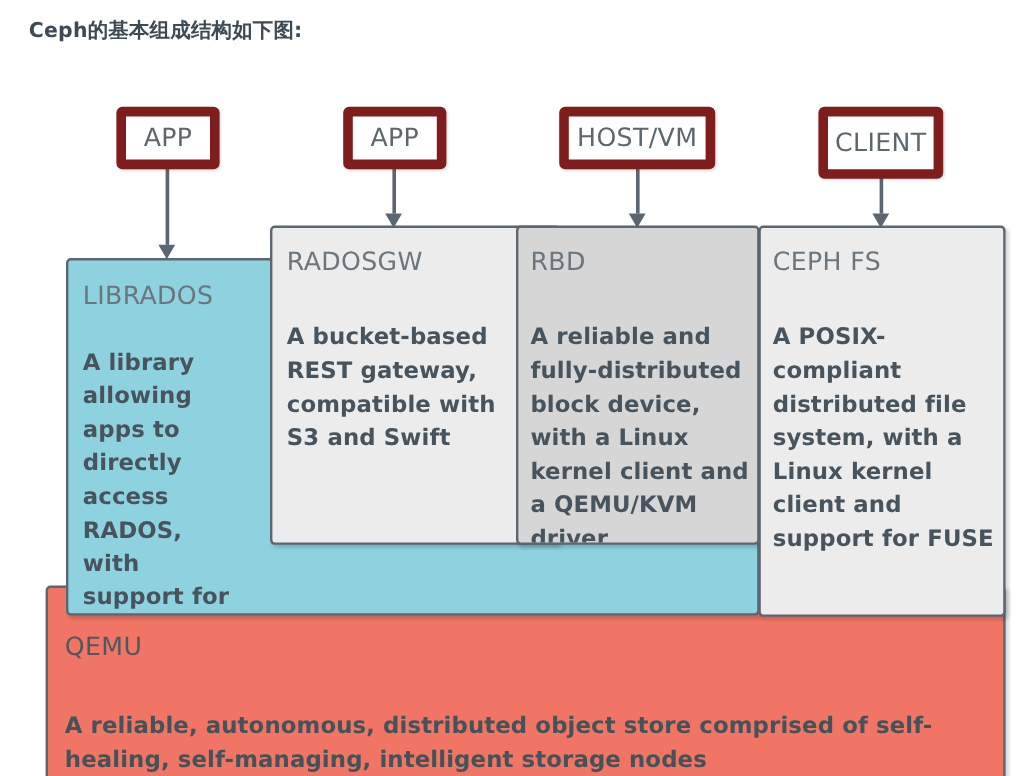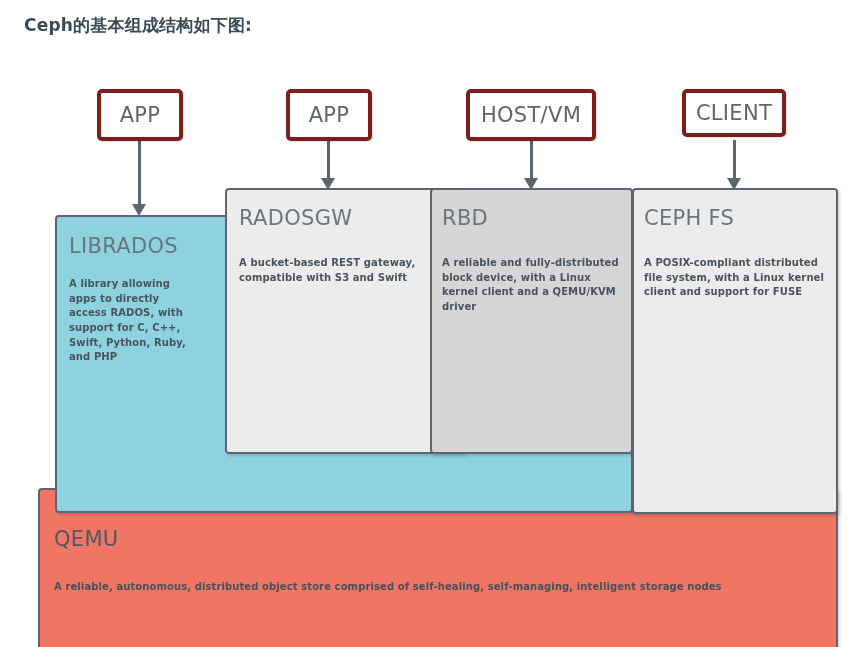--- a/index.html
+++ b/index.html
@@ -34,21 +34,21 @@
     left: 0;
     top: 52px;
     width: 862px;
     height: 595px;
   }
 
   
   .client-box {
     position: absolute;
     background: #ffffff;
-    border: 4px solid #7f1d1d;
+    border: 8px solid #7f1d1d;
     border-radius: 5px;
     display: flex;
     align-items: center;
     justify-content: center;
     box-shadow: 1px 1px 2px rgba(0,0,0,0.13);
   }
   .client-box .client-label {
     font-size: 21px;
     color: #5c666e;
     font-weight: 400;
@@ -91,25 +91,26 @@
   .layer-title {
     position: absolute;
     font-size: 21px;
     font-weight: 400;
     color: #6a757d;
     letter-spacing: 0.3px;
     white-space: nowrap;
   }
   .layer-desc {
     position: absolute;
-    font-size: 10px;
+    font-size: 19px;
     font-weight: 700;
     color: #47545d;
     line-height: 1.47;
     letter-spacing: 0.1px;
+    margin-top: 12px;
   }
 
   
   #box-librados { background: #8ed2e0; }
   #box-radosgw  { background: #ececec; }
   #box-rbd      { background: #d6d6d6; padding-left: 46px; }
   #box-cephfs   { background: #ececec; }
   #box-rados    { background: #f07565; }
 
   #box-rados .layer-title { color: #4e5860; }
@@ -172,17 +173,17 @@
   </div>
 
   <div class="client-box" style="left:286px; top:37px; width:86px; height:52px;">
     <span class="client-label">APP</span>
   </div>
 
   <div class="client-box" style="left:466px; top:37px; width:130px; height:52px;">
     <span class="client-label">HOST/VM</span>
   </div>
 
-  <div class="client-box" style="left:682px; top:37px; width:104px; height:48px;">
+  <div class="client-box" style="left:682px; top:37px; width:104px; height:60px;">
     <span class="client-label">CLIENT</span>
   </div>
 
 </div>
 
 </body></html>

